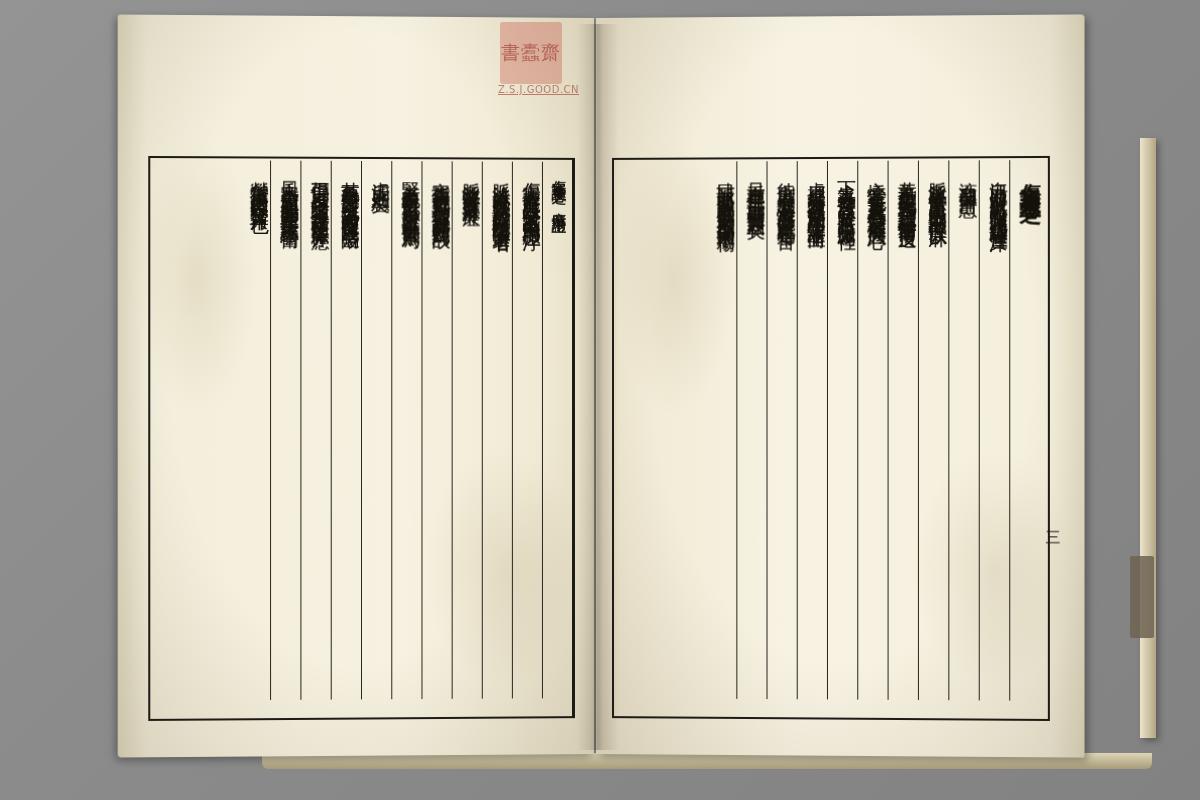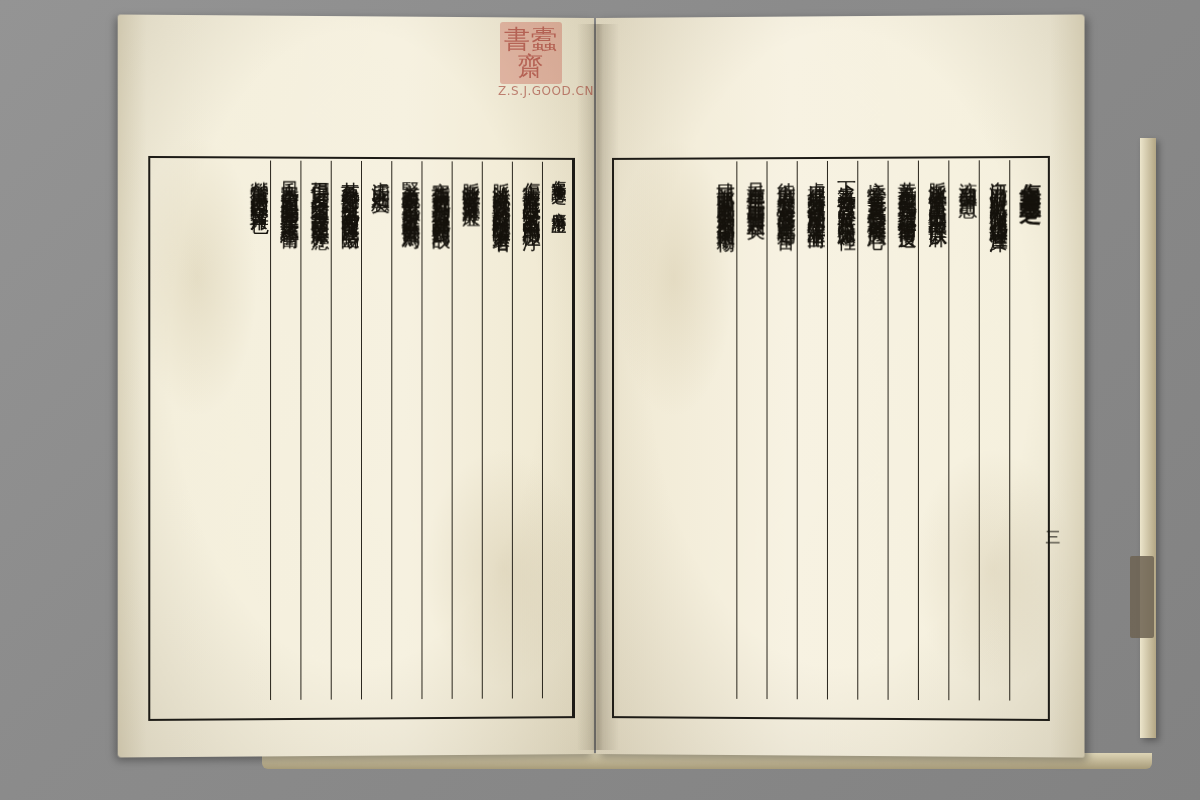--- a/index.html
+++ b/index.html
@@ -207,36 +207,37 @@
     background: rgba(190, 60, 45, 0.30);
     border-radius: 3px;
     display: flex;
     align-items: center;
     justify-content: center;
     z-index: 9;
   }
   .seal-inner {
     font-family: "DejaVu Serif", serif;
     color: rgba(150, 35, 25, 0.55);
-    font-size: 26px;
+    font-size: 19px;
     line-height: 1.05;
     text-align: center;
     letter-spacing: 1px;
   }
   .seal-caption {
     position: absolute;
     left: 498px;
     top: 84px;
     width: 68px;
     text-align: left;
     font-family: "DejaVu Sans", sans-serif;
-    font-size: 12px;
+    font-size: 10px;
     color: rgba(150,40,30,0.55);
     letter-spacing: 0.5px;
     z-index: 9;
+    text-decoration: underline;
   }
 
   
   .stain {
     position: absolute;
     pointer-events: none;
     border-radius: 50%;
   }
   .stain-a { left: 18px; top: 120px; width: 120px; height: 280px;
     background: radial-gradient(ellipse at center, rgba(160,140,90,0.18), rgba(160,140,90,0) 70%); }

